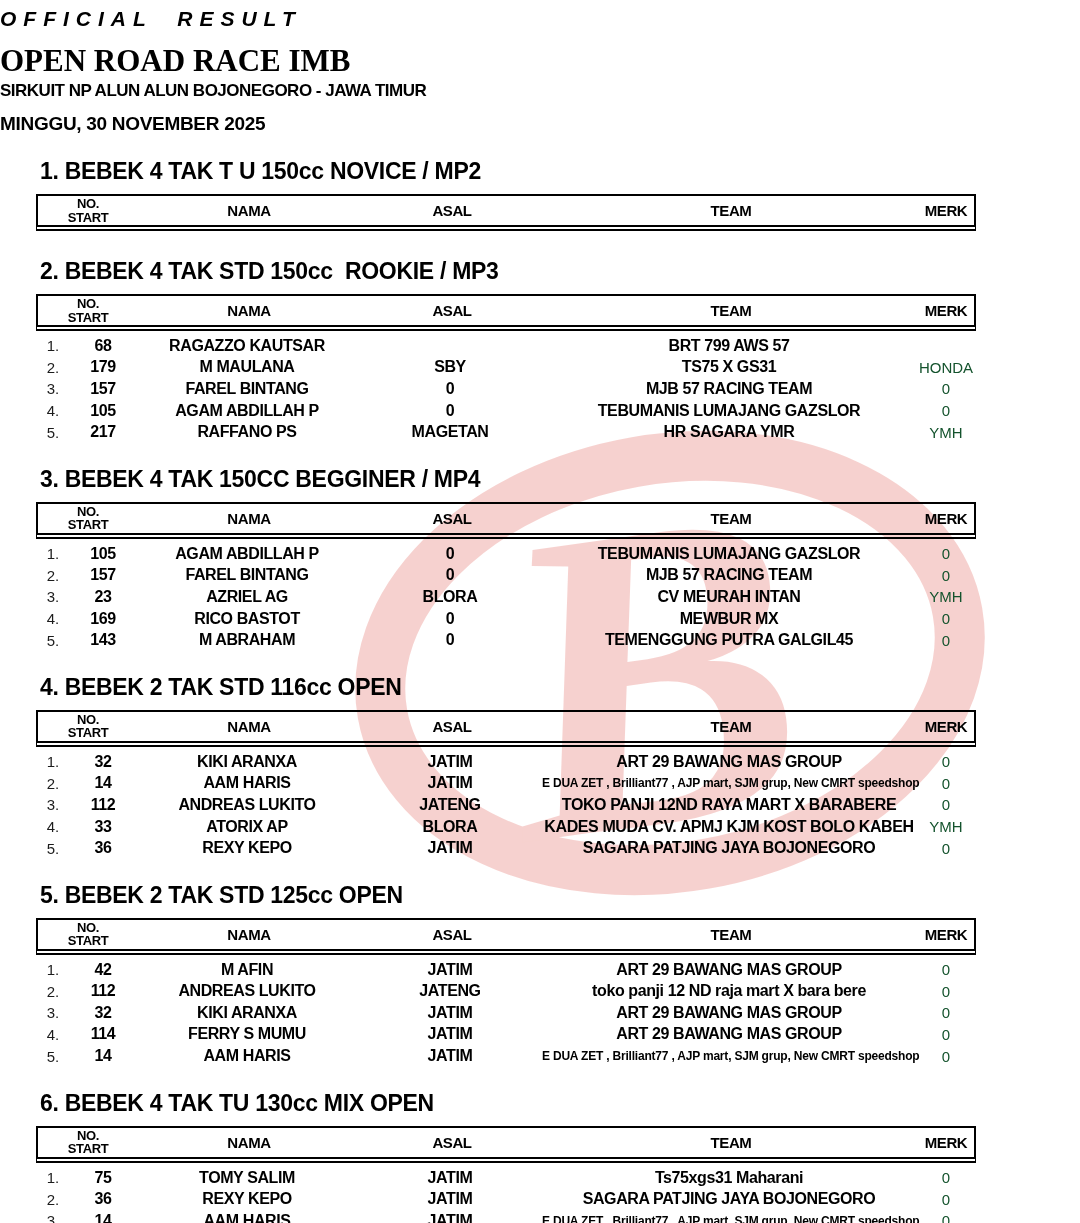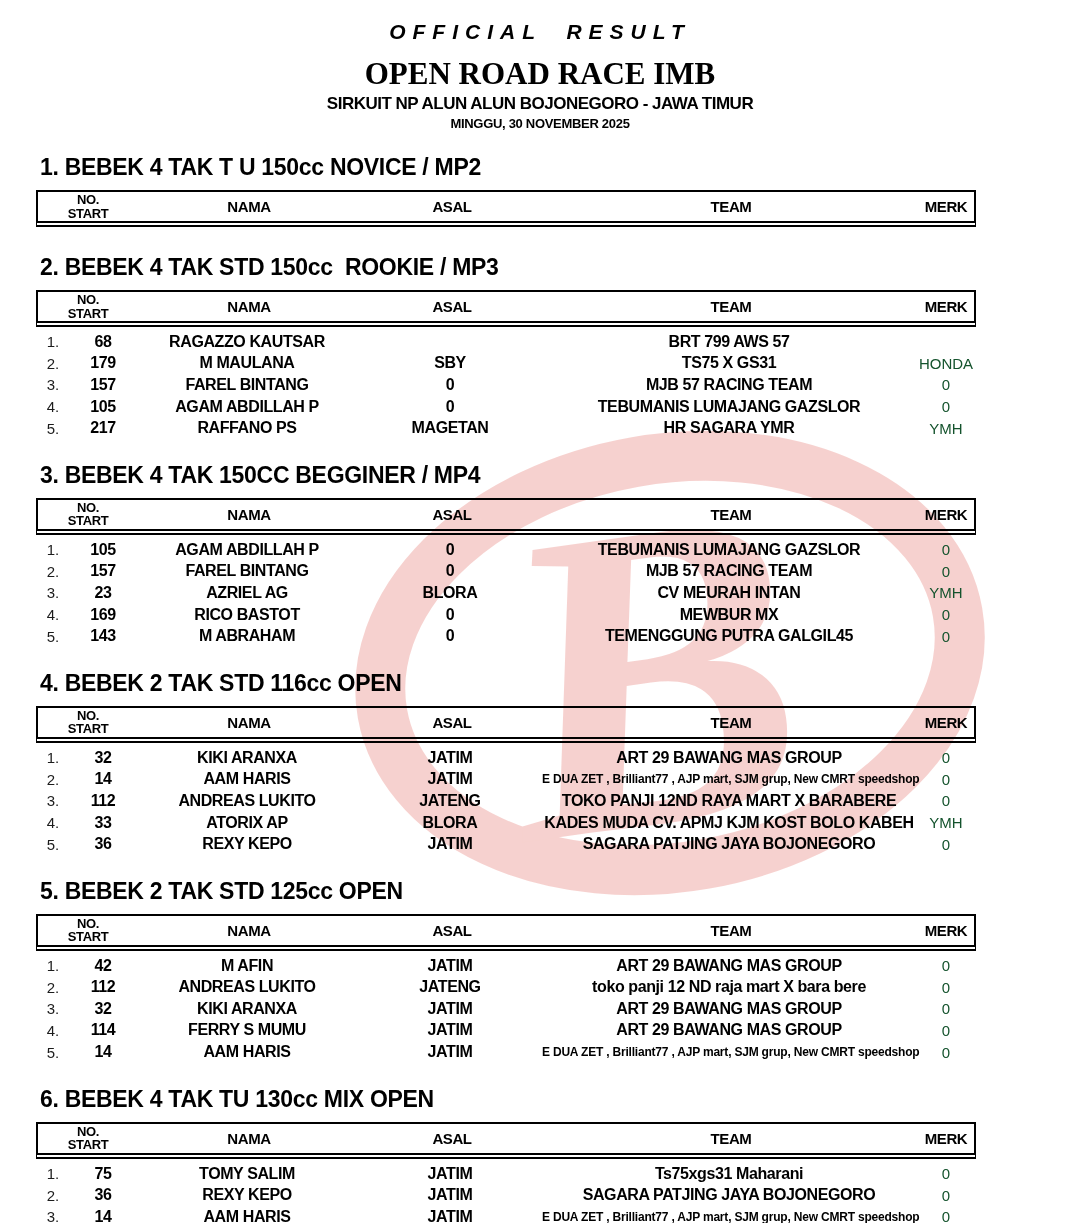--- a/index.html
+++ b/index.html
@@ -13,35 +13,35 @@
   }
   
   .watermark{
     position:absolute;left:340px;top:408px;
     width:660px;height:560px;
     opacity:0.22;
     pointer-events:none;
     z-index:0;
   }
   
-  .doc-header{position:relative;z-index:1;text-align:center;padding-top:20px;}
+  .doc-header{position:relative;z-index:1;padding-top:7px;}
   .kicker{
     font-size:21px;font-weight:700;font-style:italic;
     letter-spacing:7px;word-spacing:12px;
   }
   .event-title{
     font-family:"Liberation Serif",serif;
     font-size:31px;font-weight:700;
     margin-top:12px;letter-spacing:0px;
   }
   .venue{
     font-size:17px;font-weight:700;letter-spacing:-0.5px;margin-top:2px;
   }
   .event-date{
-    font-size:13px;font-weight:700;letter-spacing:-0.3px;margin-top:2px;
+    font-size:19px;font-weight:700;letter-spacing:-0.3px;margin-top:12px;
   }
   
   #sections{position:relative;z-index:1;padding-left:36px;}
   .sec-title{
     font-size:23px;font-weight:700;letter-spacing:-0.3px;
     margin:23px 0 9px 4px;
     white-space:pre;
   }
   .rtable{width:940px;}
   .thead{

